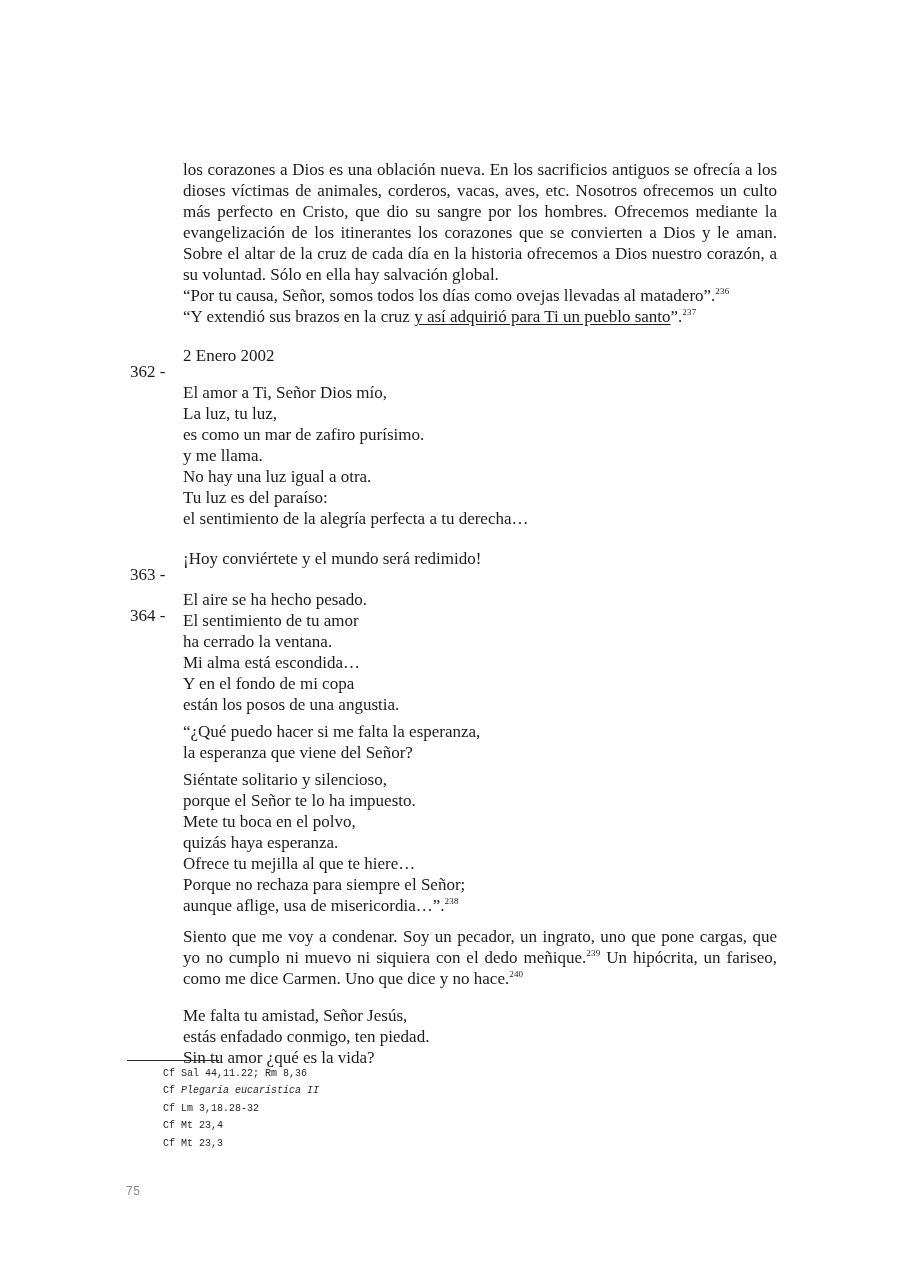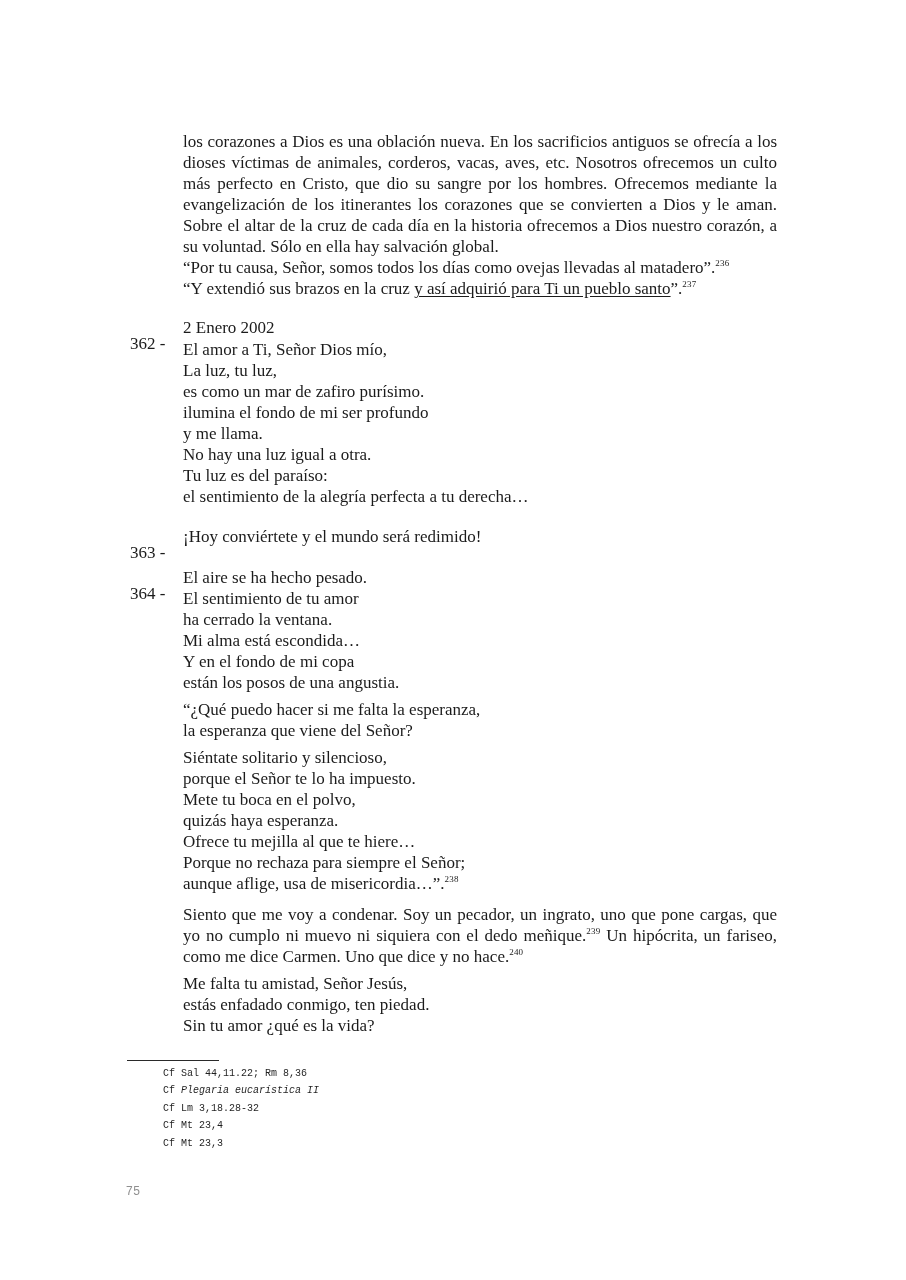--- a/index.html
+++ b/index.html
@@ -16,46 +16,46 @@
     width:906px; height:1280px;
     background:#ffffff;
   }
   .text-col {
     position:absolute;
     left:183px; top:131px;
     width:594px;
     font-size:17px;
     line-height:21px;
   }
-  .justified { text-align:justify; }
+  .justified { text-align:justify;margin-top:28px; }
   .quote-block { }
   .line { white-space:nowrap; }
   sup.fn-ref {
     font-size:9px;
     line-height:0;
     vertical-align:baseline;
     position:relative;
     top:-7px;
     letter-spacing:0.2px;
   }
   .u { text-decoration:underline; text-underline-offset:2px; }
   .entry { position:relative; }
   .entry-num {
     position:absolute;
     left:-53px; top:16px;
     white-space:nowrap;
   }
   .entry-362 { margin-top:18px; }
   .entry-363 { margin-top:19px; }
   .entry-364 { margin-top:20px; }
-  .poem { margin-top:1px; }
+  .poem { margin-top:16px; }
   .entry-364 .poem.first { margin-top:0; }
   .stanza { margin-top:6px; }
   .prose { margin-top:10px; }
-  .tercet { margin-top:6px; }
+  .tercet { margin-top:16px; }
   .footnotes {
     position:absolute;
     left:127px; top:1060px;
     font-size:10px;
     line-height:17.4px;
     color:#1f1f1f;
     font-family:Liberation Mono, monospace;
   }
   .fn-rule {
     width:92px;
@@ -86,21 +86,20 @@
       <div class="line"><span>“Y extendió sus brazos en la cruz </span><span class="u">y así adquirió para Ti un pueblo santo</span><span>”.</span><sup class="fn-ref">237</sup></div>
     </div>
 
     <section class="entry entry-362">
       <span class="entry-num">362 -</span>
       <div class="entry-title">2 Enero 2002</div>
       <div class="poem">
           <div class="line">El amor a Ti, Señor Dios mío,</div>
           <div class="line">La luz, tu luz,</div>
           <div class="line">es como un mar de zafiro purísimo.</div>
-          <div class="line">ilumina el fondo de mi ser profundo</div>
           <div class="line">y me llama.</div>
           <div class="line">No hay una luz igual a otra.</div>
           <div class="line">Tu luz es del paraíso:</div>
           <div class="line">el sentimiento de la alegría perfecta a tu derecha…</div>
         </div>
     </section>
 
     <section class="entry entry-363">
       <span class="entry-num">363 -</span>
       <div class="entry-title">¡Hoy conviértete y el mundo será redimido!</div>

